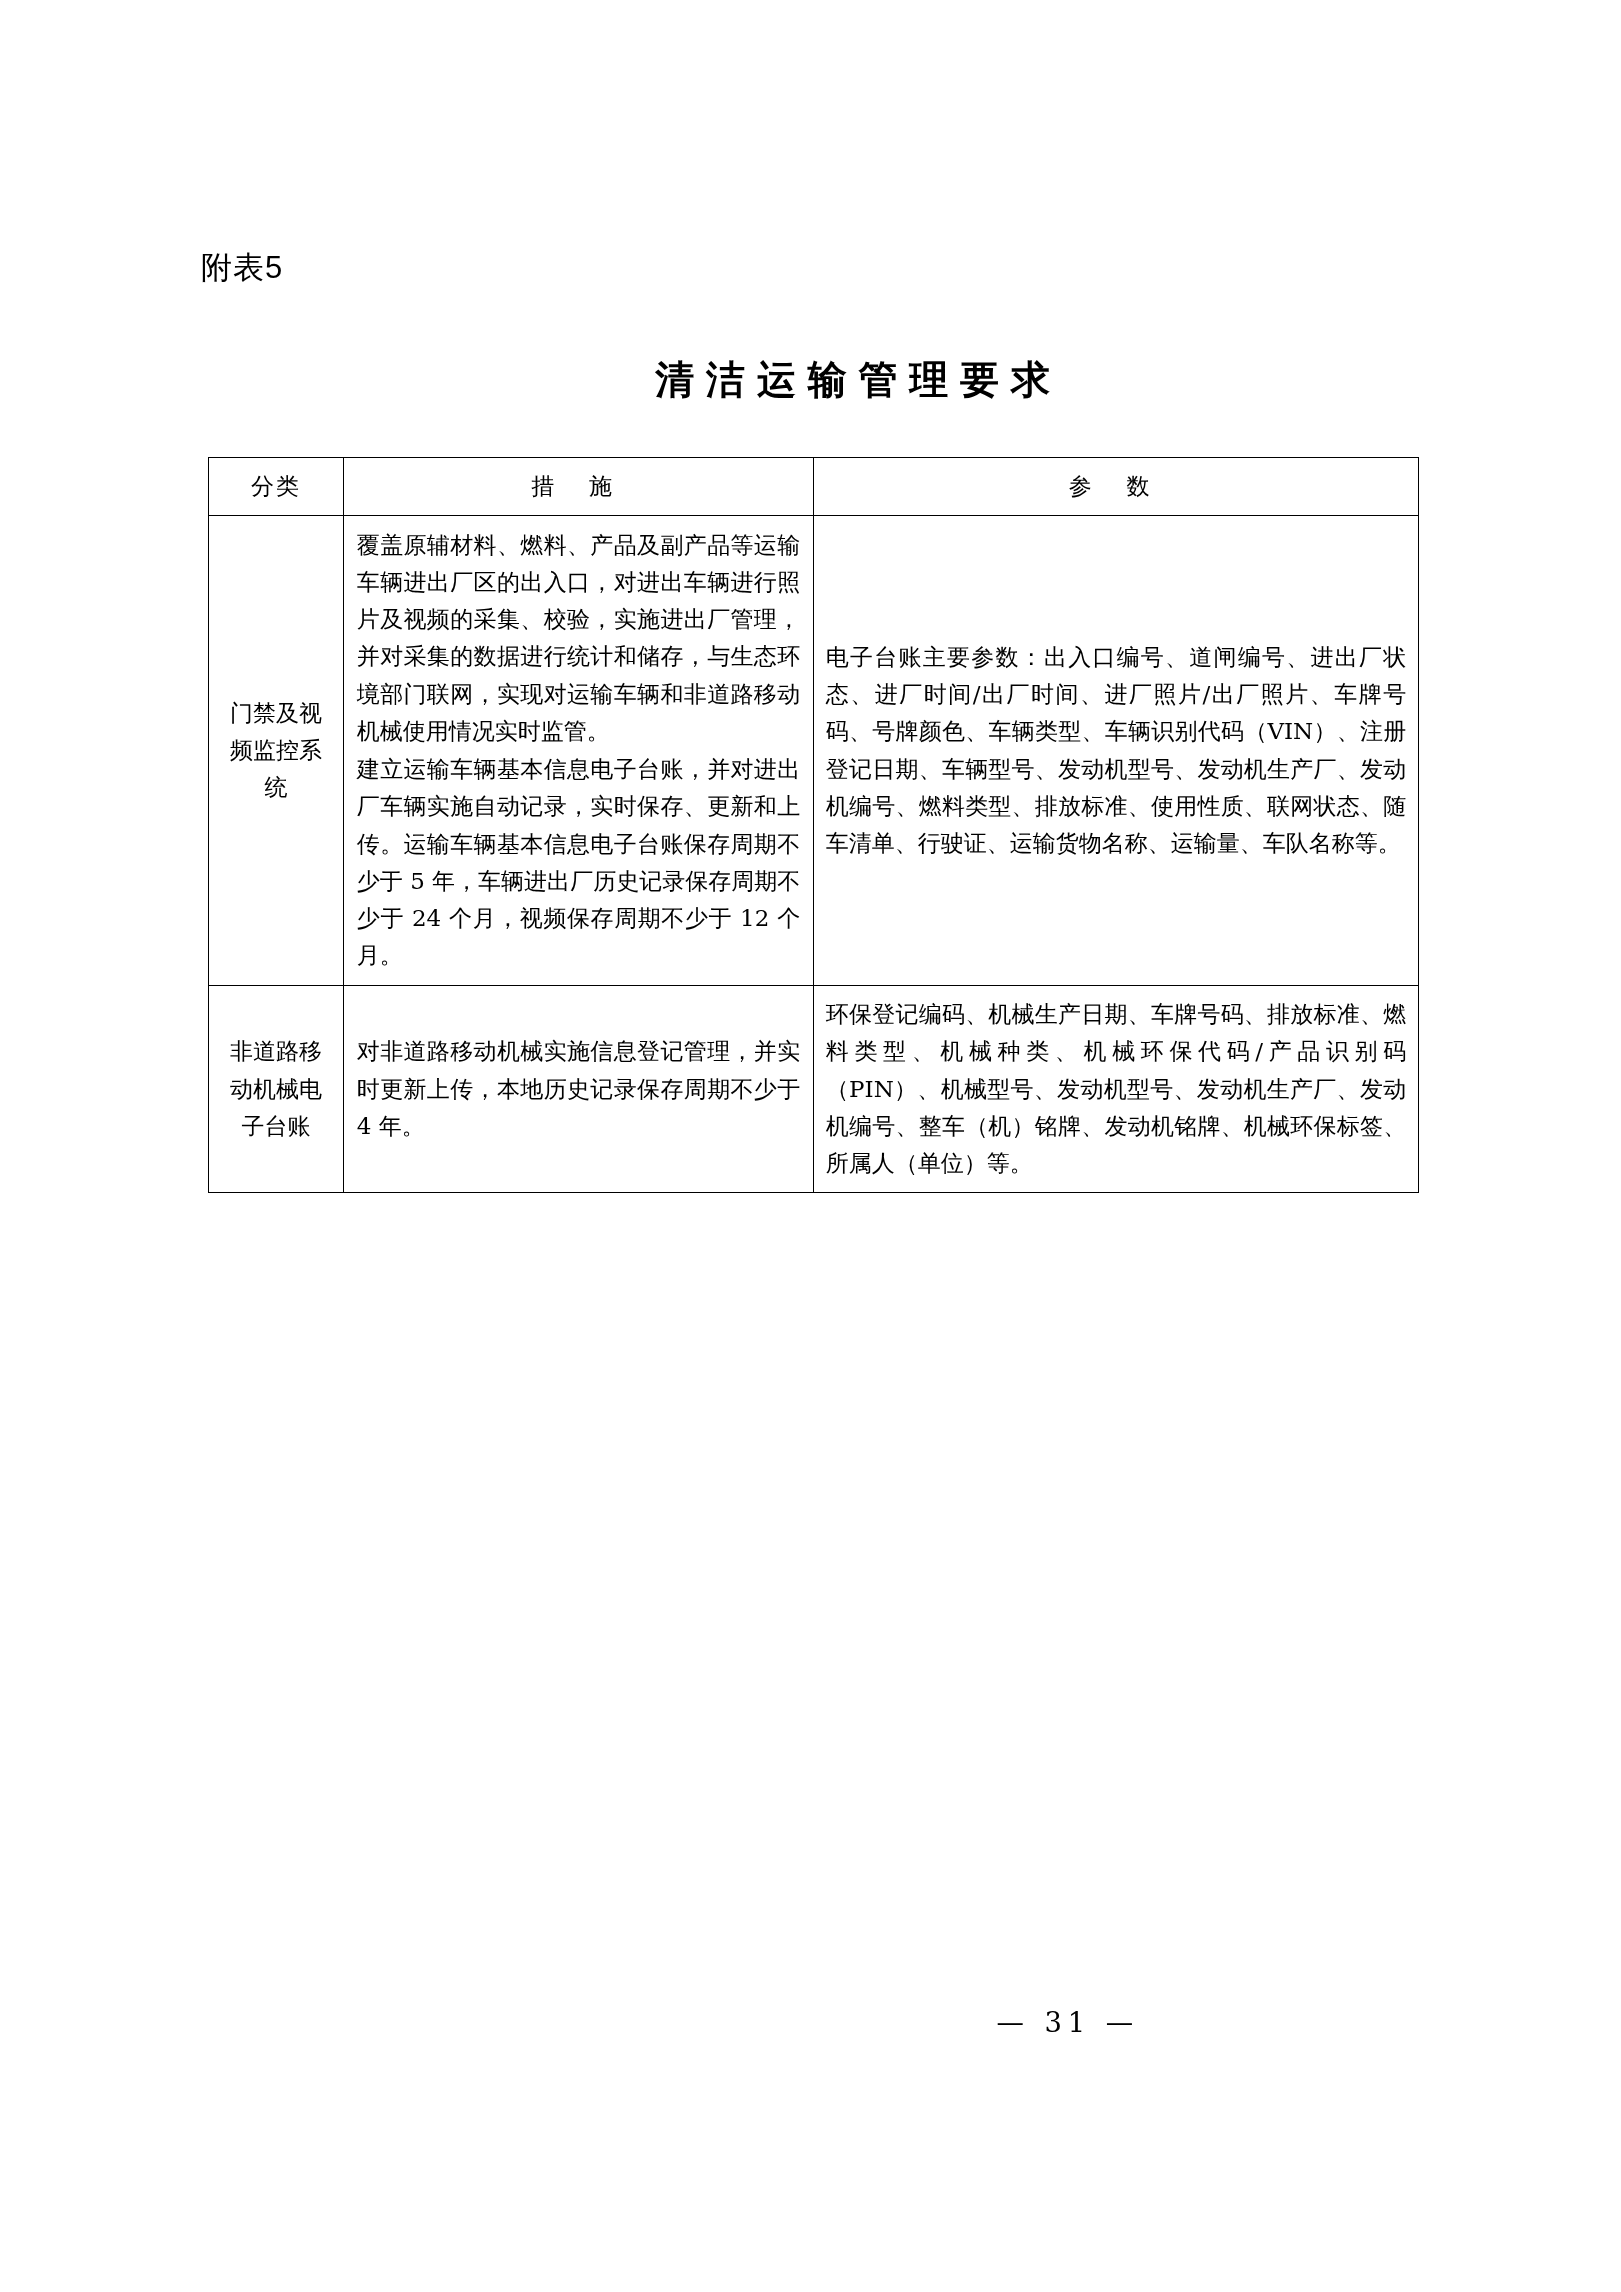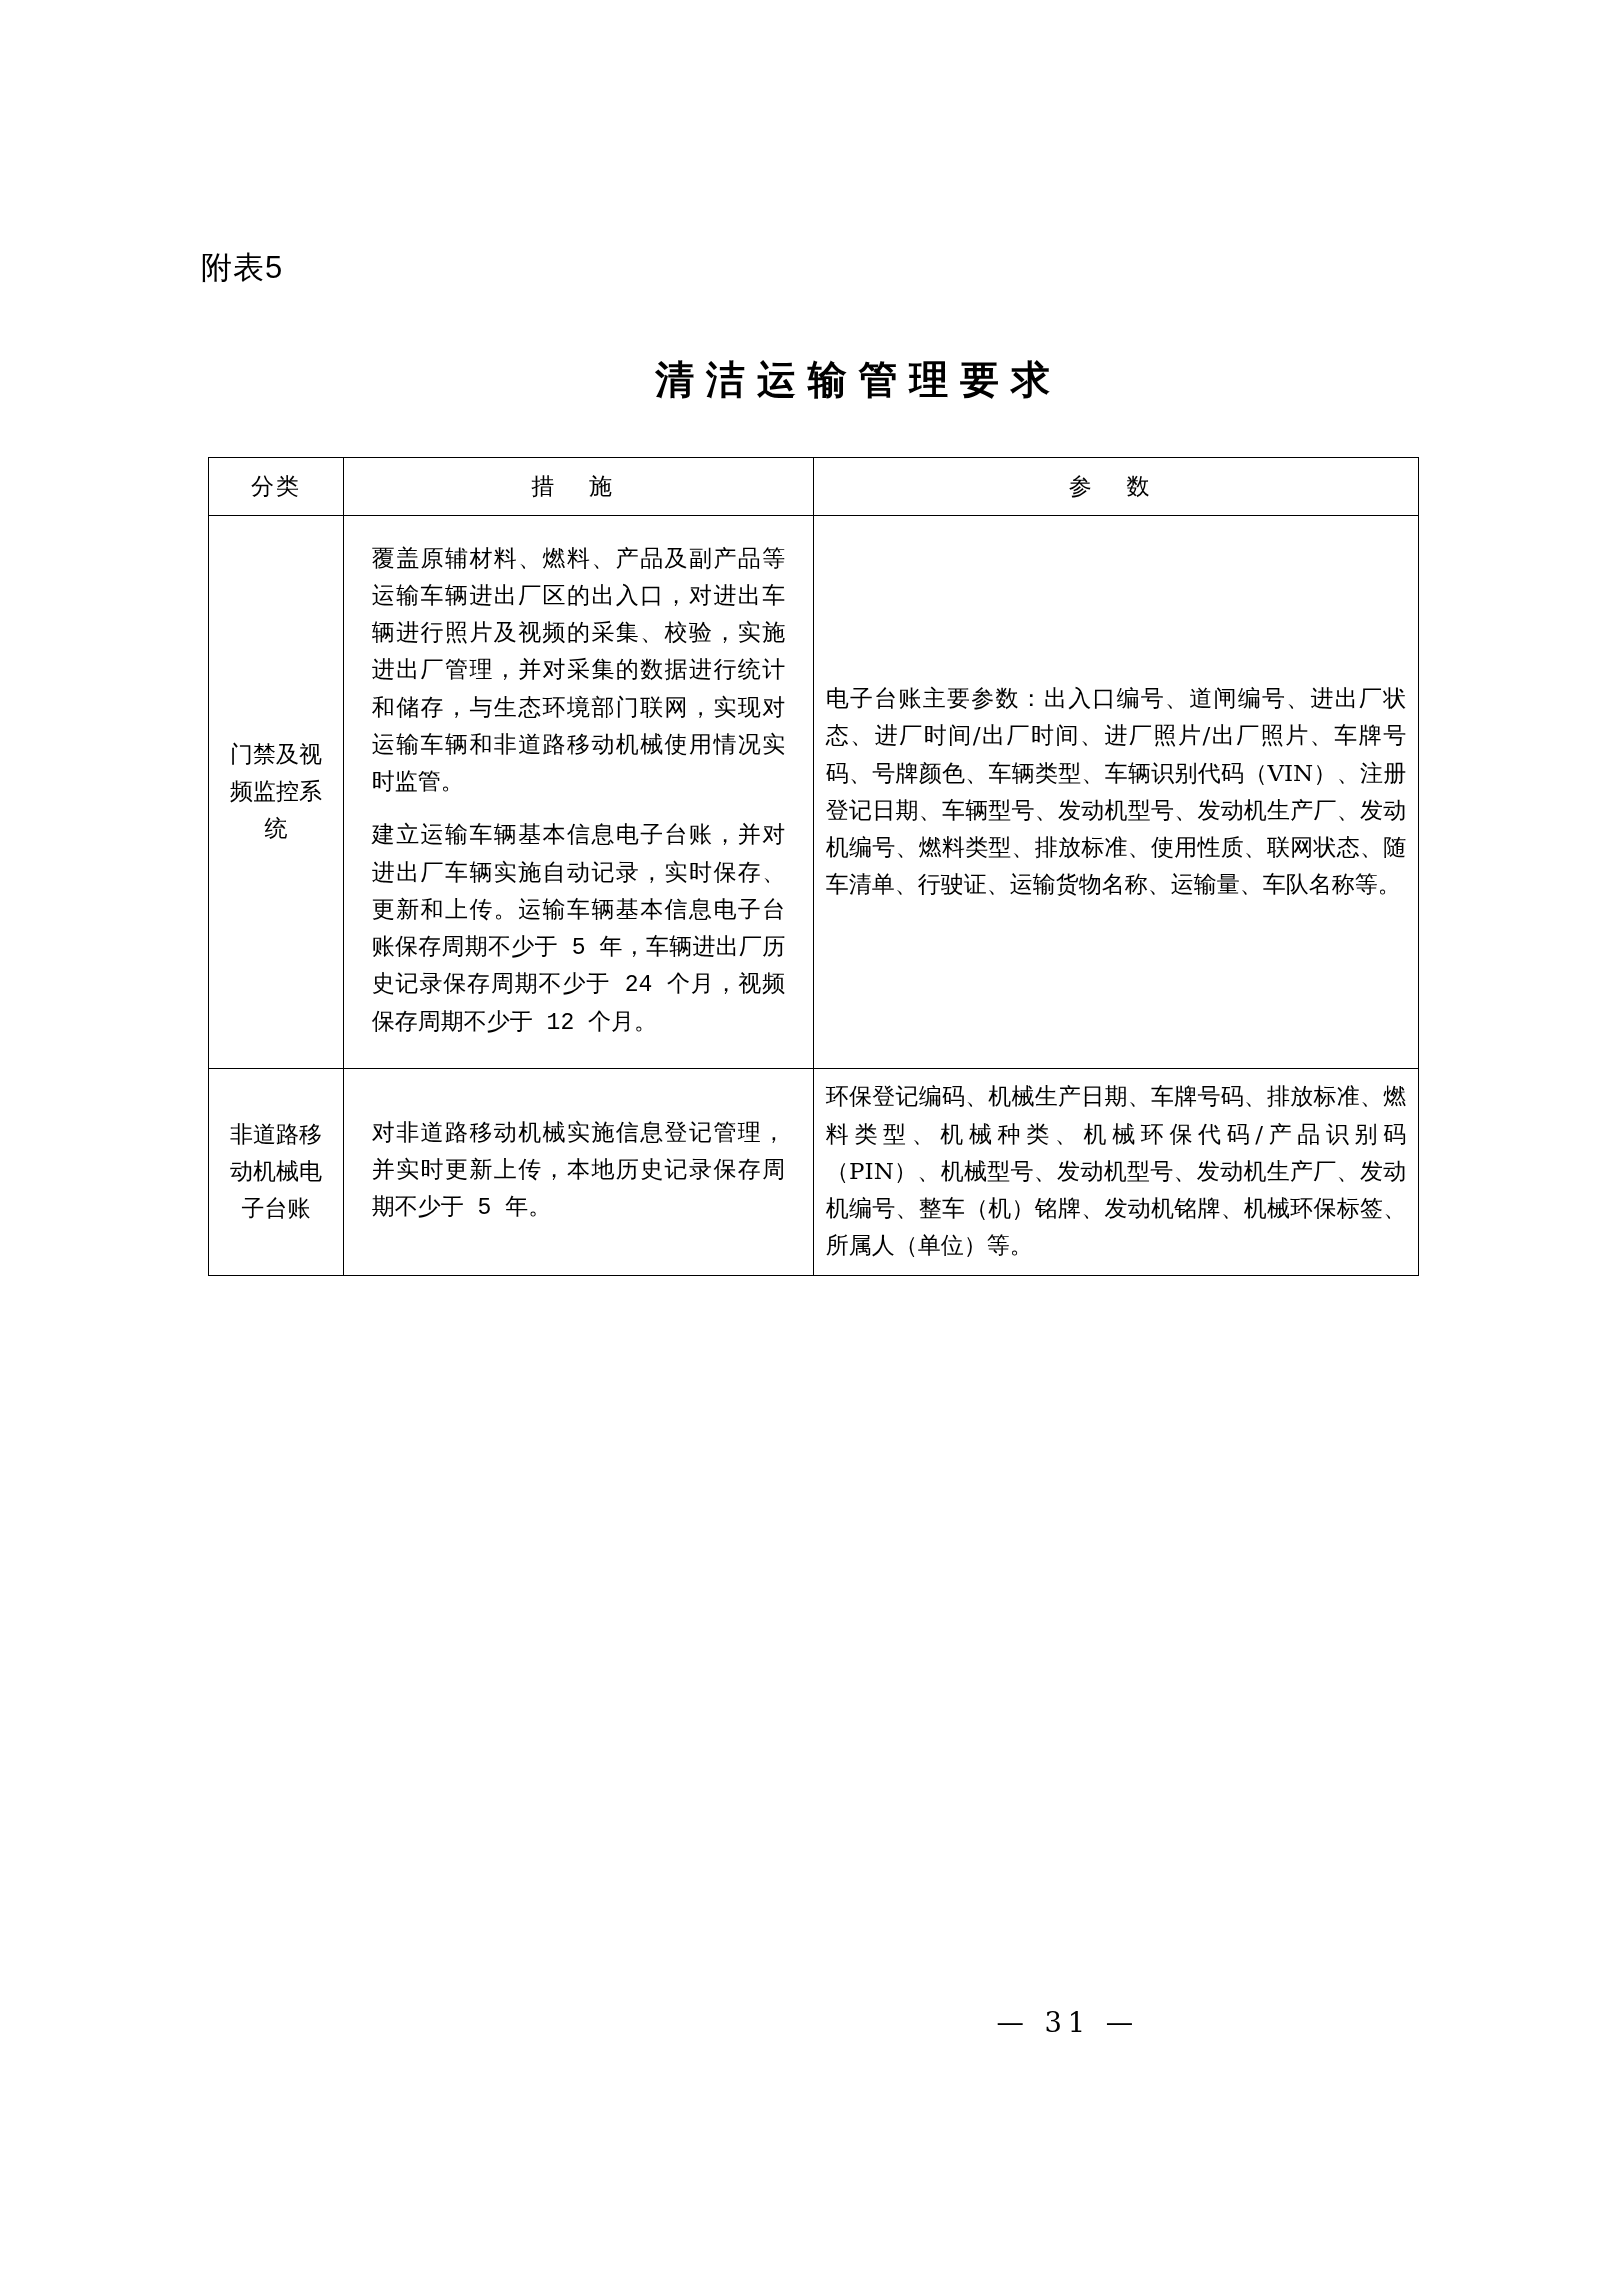--- a/index.html
+++ b/index.html
@@ -74,22 +74,21 @@
     font-size: 23px;
     line-height: 1.78;
     padding: 7.8px 3.9px;
   }
   td.body-cell {
     text-align: justify;
     text-align-last: left;
     font-size: 23px;
   }
   td.body-cell p {
-    margin: 16px;
-    font-family: Liberation Mono, monospace;
+    margin: 1px;
   }
   td.body-cell p + p { margin-top: 0px; }
   .note {
     position: absolute;
     left: 208px;
     top: 1709px;
     width: 1215px;
     font-size: 22.5px;
     line-height: 1.62;
     font-family: "Liberation Sans", sans-serif;
@@ -131,21 +130,21 @@
         <td class="cat-cell">门禁及视频监控系统</td>
         <td class="body-cell">
           <p>覆盖原辅材料、燃料、产品及副产品等运输车辆进出厂区的出入口，对进出车辆进行照片及视频的采集、校验，实施进出厂管理，并对采集的数据进行统计和储存，与生态环境部门联网，实现对运输车辆和非道路移动机械使用情况实时监管。</p>
           <p>建立运输车辆基本信息电子台账，并对进出厂车辆实施自动记录，实时保存、更新和上传。运输车辆基本信息电子台账保存周期不少于 5 年，车辆进出厂历史记录保存周期不少于 24 个月，视频保存周期不少于 12 个月。</p>
         </td>
         <td class="body-cell">电子台账主要参数：出入口编号、道闸编号、进出厂状态、进厂时间/出厂时间、进厂照片/出厂照片、车牌号码、号牌颜色、车辆类型、车辆识别代码（VIN）、注册登记日期、车辆型号、发动机型号、发动机生产厂、发动机编号、燃料类型、排放标准、使用性质、联网状态、随车清单、行驶证、运输货物名称、运输量、车队名称等。</td>
       </tr>
       <tr>
         <td class="cat-cell">非道路移动机械电子台账</td>
         <td class="body-cell">
-          <p>对非道路移动机械实施信息登记管理，并实时更新上传，本地历史记录保存周期不少于 5 年。</p>
+          <p>对非道路移动机械实施信息登记管理，并实时更新上传，本地历史记录保存周期不少于 4 年。</p>
         </td>
         <td class="body-cell">环保登记编码、机械生产日期、车牌号码、排放标准、燃料类型、机械种类、机械环保代码/产品识别码（PIN）、机械型号、发动机型号、发动机生产厂、发动机编号、整车（机）铭牌、发动机铭牌、机械环保标签、所属人（单位）等。</td>
       </tr>
     </tbody>
   </table>
 
 
   <div class="page-number">— 31 —</div>
 
 </div>

